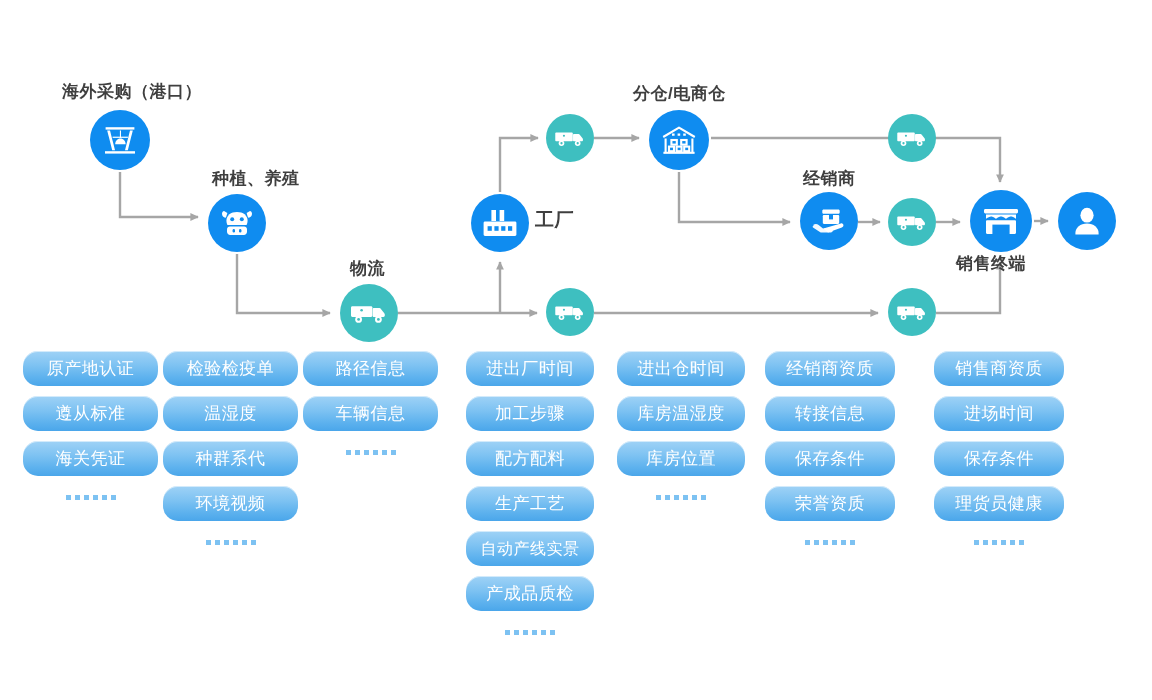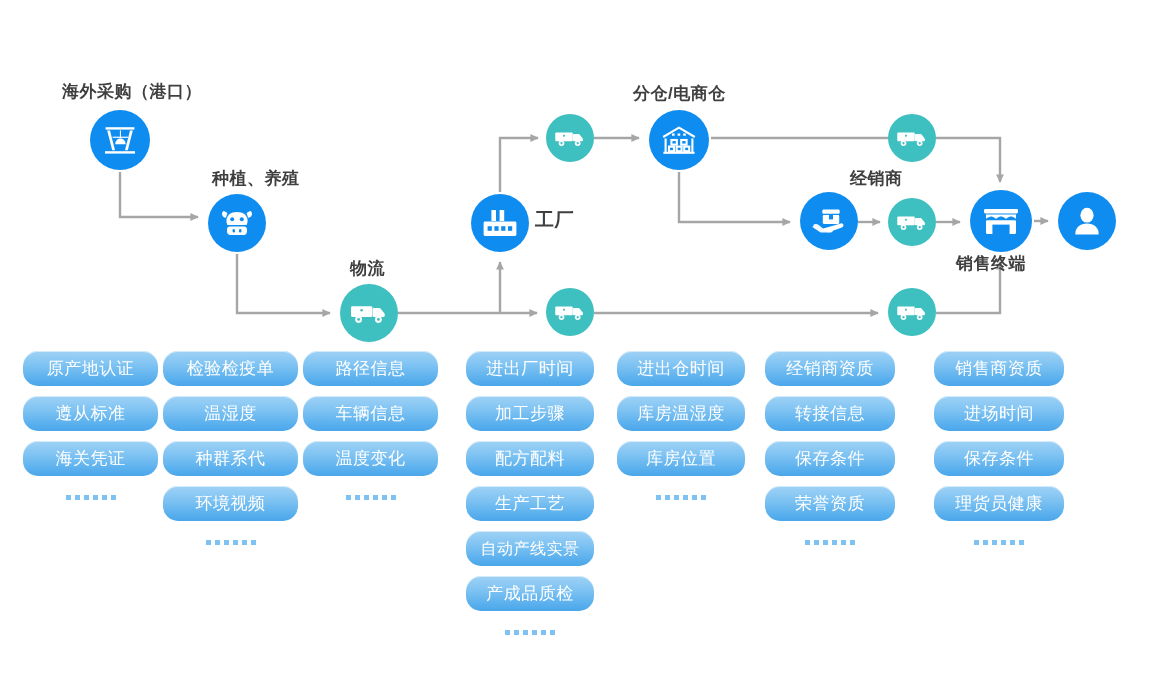--- a/index.html
+++ b/index.html
@@ -225,21 +225,21 @@
     <span>
       <svg width="34" height="30" viewBox="0 0 34 30" fill="#ffffff">
         <path d="M11.6,3.4 L26.4,3.4 c0.7,0 1.3,0.6 1.3,1.3 l0,1.8 c0,0.7 -0.6,1.3 -1.3,1.3 L11.6,7.8 c-0.7,0 -1.3,-0.6 -1.3,-1.3 L10.3,4.7 c0,-0.7 0.6,-1.3 1.3,-1.3 z"></path>
         <path d="M12.0,9.0 L26.0,9.0 c0.7,0 1.2,0.5 1.2,1.2 l0,6.6 c0,0.7 -0.5,1.2 -1.2,1.2 L12.0,18.0 c-0.7,0 -1.2,-0.5 -1.2,-1.2 L10.8,10.2 C10.8,9.5 11.3,9.0 12.0,9.0 z"></path>
         <rect x="17.0" y="9.0" width="4.0" height="4.4" fill="#0f8cf0"></rect>
         <path d="M1.6,18.6 c1.6,-1.0 3.6,-0.8 5.0,0.4 l4.4,3.6 l7.8,0 c1.1,0 2.0,0.9 2.0,2.0 c0,1.1 -0.9,2.0 -2.0,2.0 l-9.2,0 c-0.6,0 -1.2,-0.2 -1.7,-0.6 L1.0,21.4 c-0.6,-0.5 -0.4,-1.4 0.6,-2.0 z" opacity=".95"></path>
         <path d="M11.4,22.6 L28.8,17.4 c1.2,-0.4 2.4,0.4 2.6,1.6 c0.2,1.1 -0.5,2.1 -1.6,2.5 L16.0,26.4 z"></path>
       </svg>
     </span>
   </div>
-  <div class="node-label" style="left:850px;top:167px;">经销商</div>
+  <div class="node-label" style="left:803px;top:167px;">经销商</div>
 
   <div class="node teal" style="left:888px;top:198px;width:48px;height:48px;">
     <span>
       <svg width="30" height="18" viewBox="0 0 36 22" fill="#ffffff">
         <path d="M1.4,4.2 L20.0,4.2 c0.8,0 1.4,0.6 1.4,1.4 l0,8.0 c0,0.8 -0.6,1.4 -1.4,1.4 L1.4,15.0 C0.6,15.0 0,14.4 0,13.6 L0,5.6 C0,4.8 0.6,4.2 1.4,4.2 z"></path>
         <path d="M22.6,6.0 L28.4,6.0 c0.6,0 1.2,0.4 1.5,0.9 l3.4,4.3 c0.3,0.4 0.5,0.9 0.5,1.4 l0,1.0 c0,0.8 -0.6,1.4 -1.4,1.4 L22.6,15.0 c-0.5,0 -0.9,-0.4 -0.9,-0.9 L21.7,6.9 c0,-0.5 0.4,-0.9 0.9,-0.9 z"></path>
         <circle cx="7.6" cy="17.4" r="3.4"></circle>
         <circle cx="27.4" cy="17.4" r="3.4"></circle>
         <circle cx="7.6" cy="17.4" r="1.4" fill="#3ebfc0"></circle>
         <circle cx="27.4" cy="17.4" r="1.4" fill="#3ebfc0"></circle>
@@ -310,21 +310,20 @@
           <i></i>
           <i></i>
           <i></i>
           <i></i>
       </div>
     </div>
 
     <div class="tag-col" style="left:303px;top:351px;width:135px;">
       <div class="tag">路径信息</div>
       <div class="tag">车辆信息</div>
-      <div class="tag">温度变化</div>
       <div class="ellipsis">
         <i></i>
           <i></i>
           <i></i>
           <i></i>
           <i></i>
           <i></i>
       </div>
     </div>
 

